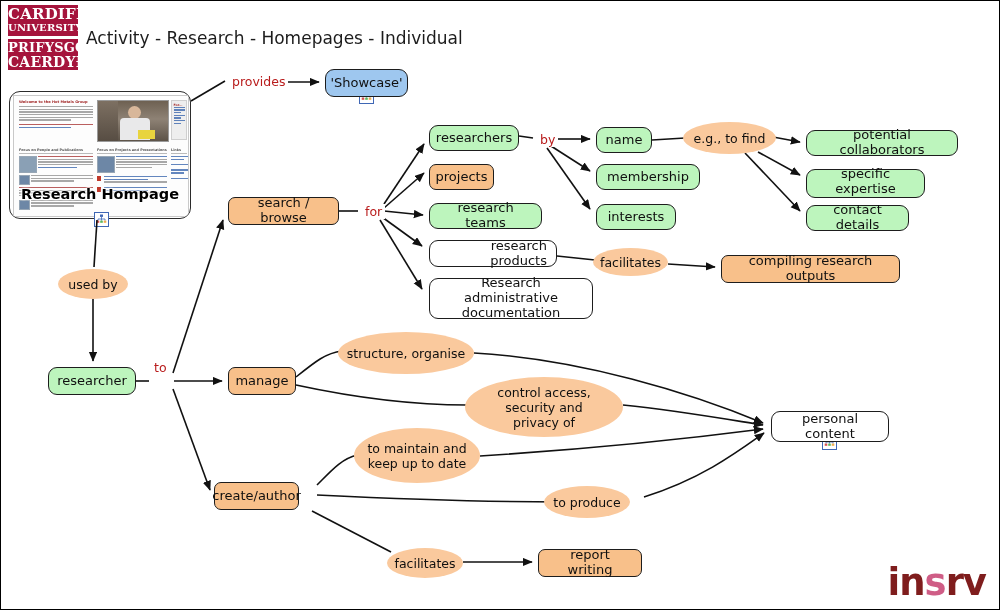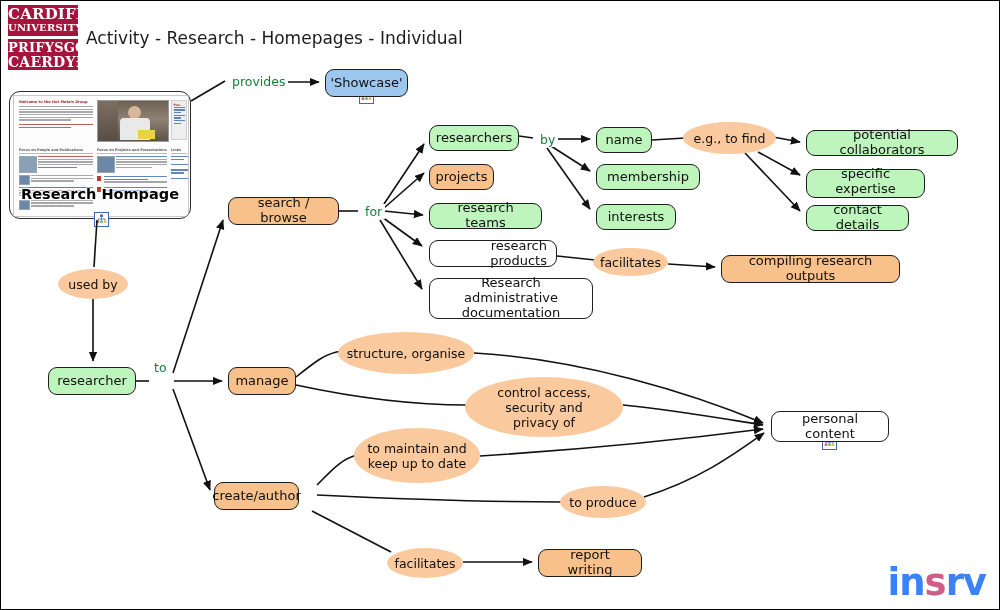--- a/index.html
+++ b/index.html
@@ -169,21 +169,21 @@
     justify-content:center;
     text-align:center;
     font-size:13px;
     color:#101010;
     line-height:1.15;
     padding:0 9px;
     background:#ffffff;
     z-index:3;
   }
   .node.green  { background:#bdf5bd; }
-  .node.orange { background:#f8c08a; }
+  .node.orange { background:#f8c08a;border-radius:7px; }
   .node.blue   { background:#9ec7ef; }
   .node.plain  { background:#ffffff; }
 
   
   .ell {
     position:absolute;
     box-sizing:border-box;
     background:#fac99d;
     border-radius:50%;
     display:flex;
@@ -193,21 +193,21 @@
     font-size:12.5px;
     color:#101010;
     line-height:1.2;
     z-index:3;
   }
 
   
   .tlabel {
     position:absolute;
     font-size:12.5px;
-    color:#15803d;
+    color:#b91c1c;
     background:#ffffff;
     padding:0 3px;
     z-index:3;
     white-space:nowrap;
   }
 
   
   #edges {
     position:absolute;
     left:0; top:0;
@@ -220,21 +220,21 @@
   #insrv {
     position:absolute;
     right:13px;
     bottom:8px;
     font-family:"DejaVu Sans", sans-serif;
     font-weight:bold;
     font-size:37px;
     letter-spacing:-1px;
     line-height:1;
   }
-  #insrv .dark { color:#3b82f6; }
+  #insrv .dark { color:#7f1d1d; }
   #insrv .light { color:#cf5d86; }
 </style>
 </head>
 <body>
 
 <div id="canvas">
 
   <div id="cardiff-logo">
     <div class="logo-block" id="logo-top">
       <span class="logo-l1">CARDIFF</span>
@@ -530,21 +530,21 @@
     </div>
   <div class="ell" style="left:337px;top:331px;width:136px;height:42px;">
       <span>structure, organise</span>
     </div>
   <div class="ell" style="left:464px;top:376px;width:158px;height:60px;padding:0 16px;box-sizing:border-box;">
       <span>control access, security and privacy of</span>
     </div>
   <div class="ell" style="left:353px;top:427px;width:126px;height:55px;padding:0 12px;box-sizing:border-box;">
       <span>to maintain and keep up to date</span>
     </div>
-  <div class="ell" style="left:559px;top:485px;width:86px;height:32px;">
+  <div class="ell" style="left:543px;top:485px;width:86px;height:32px;">
       <span>to produce</span>
     </div>
   <div class="ell" style="left:386px;top:547px;width:76px;height:30px;">
       <span>facilitates</span>
     </div>
 
   <div id="insrv">
     <span class="dark">in</span><span class="light">s</span><span class="dark">rv</span>
   </div>
 

